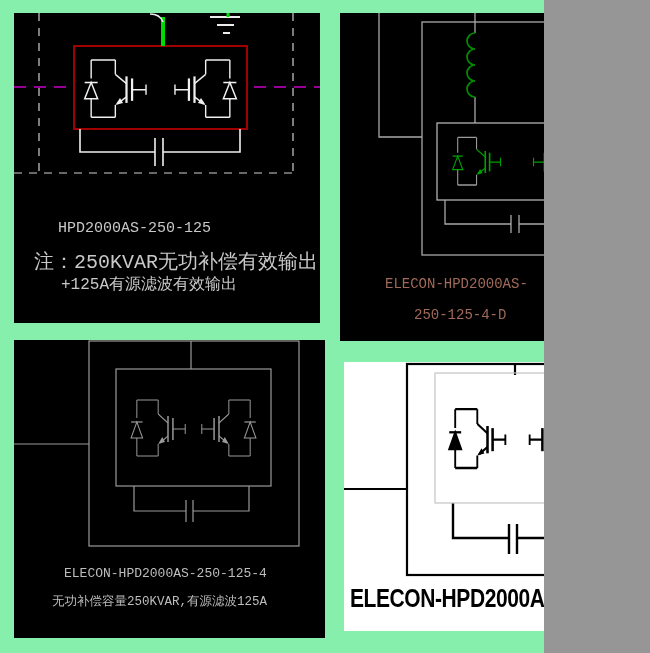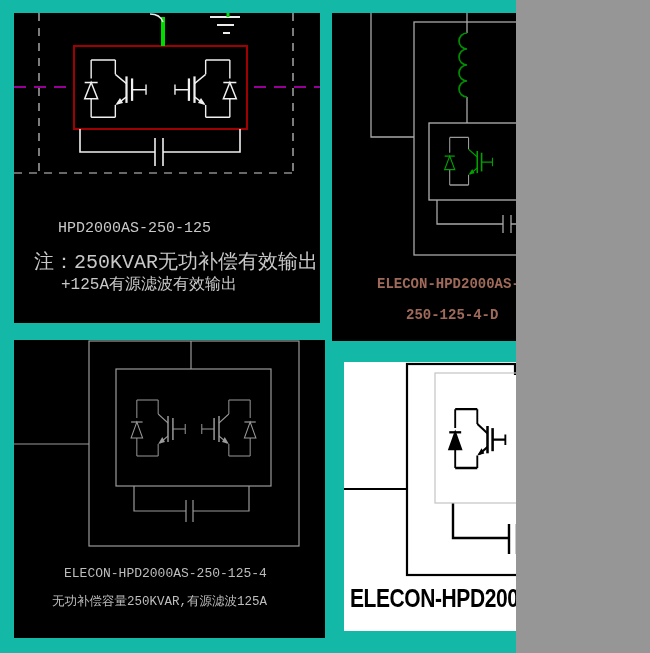--- a/index.html
+++ b/index.html
@@ -1,20 +1,20 @@
 <!DOCTYPE html>
 <html><head>
 <meta charset="utf-8">
 <style>
   html,body{margin:0;padding:0;background:#969696;}
-  #canvas{position:relative;width:516px;height:653px;background:#14b8a6;overflow:hidden;
-          font-family:"Liberation Mono","DejaVu Sans Mono",monospace;}
+  #canvas{position:relative;width:516px;height:653px;background:#86efac;overflow:hidden;
+          font-family:"Liberation Mono","DejaVu Sans Mono",monospace;padding-left:28px;}
   .panel{position:absolute;overflow:hidden;}
   #panel-tl{left:14px;top:13px;width:306px;height:310px;background:#000;}
-  #panel-tr{left:332px;top:13px;width:294px;height:328px;background:#000;font-weight:bold;}
+  #panel-tr{left:340px;top:13px;width:294px;height:328px;background:#000;}
   #panel-bl{left:14px;top:340px;width:311px;height:298px;background:#000;}
   #panel-br{left:344px;top:362px;width:306px;height:269px;background:#fff;}
   .panel svg{position:absolute;left:0;top:0;}
   .txt{position:absolute;white-space:nowrap;line-height:1.2;}
   .tl-txt{color:#c8c8c8;}
   #tl-t1{left:44px;top:207px;font-size:15px;}
   #tl-t2{left:20px;top:238px;font-size:20px;}
   #tl-t3{left:47px;top:263px;font-size:16px;}
   .tr-txt{color:#a06a5a;}
   #tr-t1{left:45px;top:263px;font-size:14px;}

